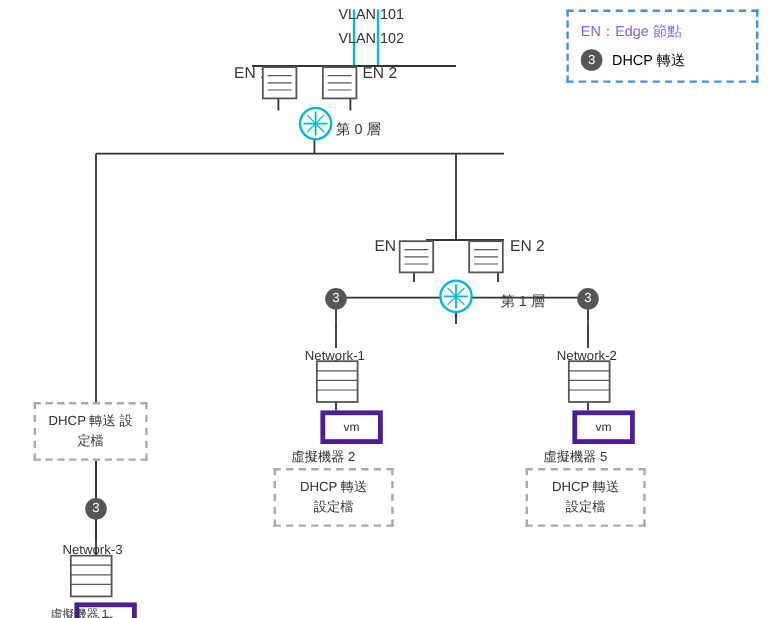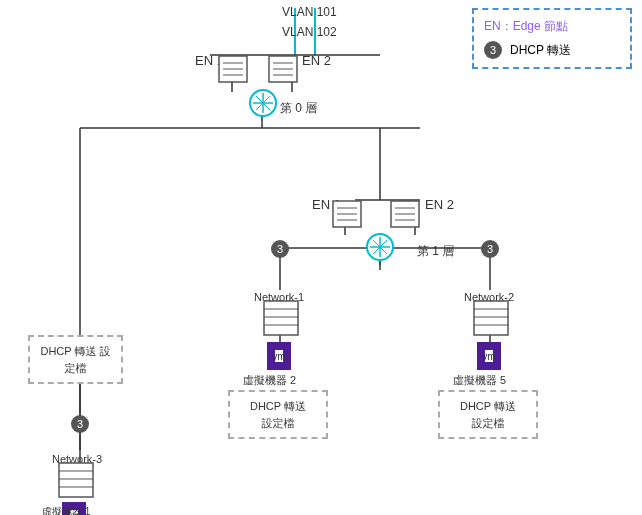--- a/index.html
+++ b/index.html
@@ -50,23 +50,23 @@
       justify-content: center;
       flex-shrink: 0;
     }
     
     .vlan-label {
       position: absolute;
       font-size: 12px;
       color: #333;
     }
     .vm-box {
-      width: 24px;
+      width: 52px;
       height: 28px;
-      border: 8px solid #4c1d95;
+      border: 4px solid #4c1d95;
       background: #fff;
       display: flex;
       align-items: center;
       justify-content: center;
       font-size: 10px;
       color: #333;
       margin-top: 2px;
     }
     .node-label {
       font-size: 11px;

